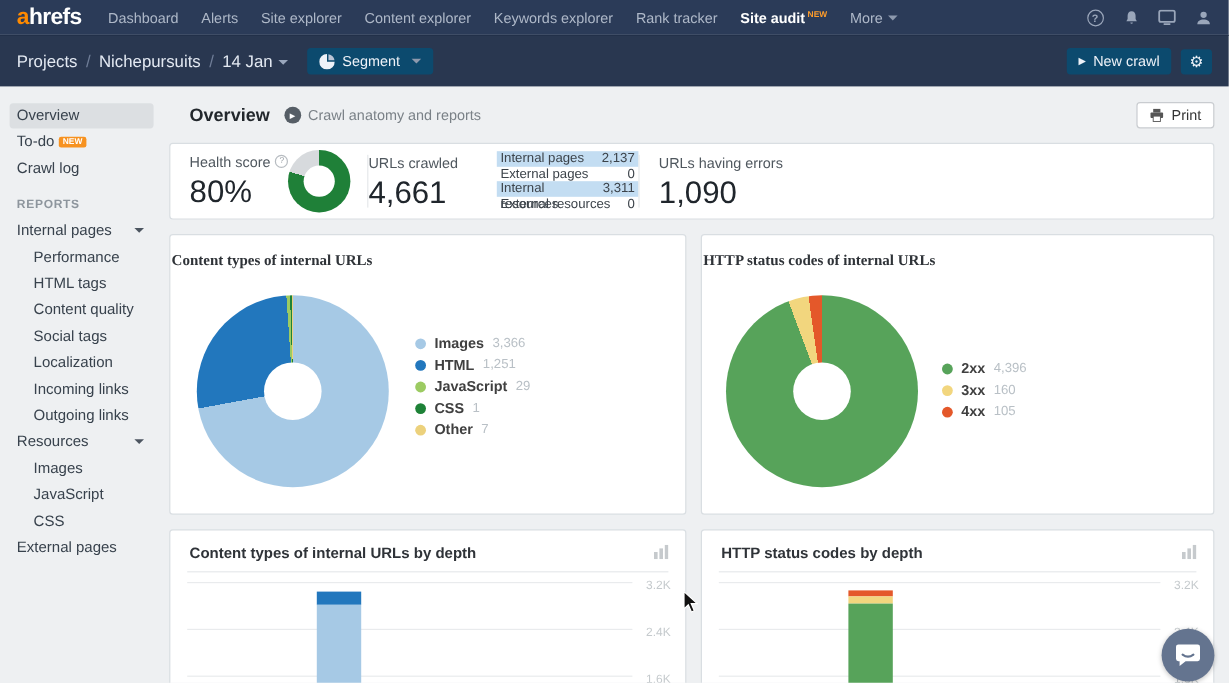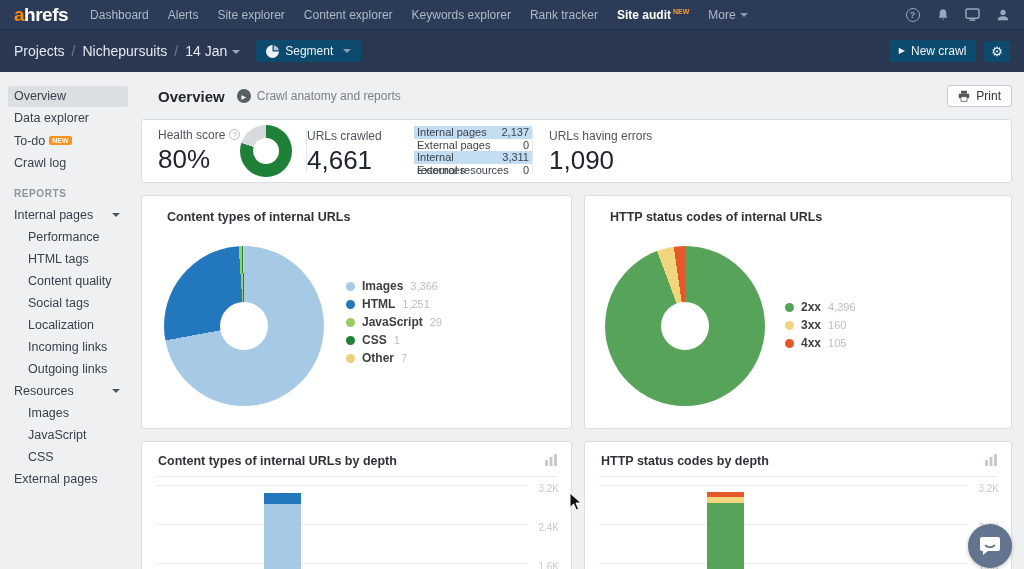--- a/index.html
+++ b/index.html
@@ -64,21 +64,21 @@
 
   .donut { border-radius:50%; position:relative; }
   .donut .hole { position:absolute; background:#fff; border-radius:50%; left:50%; top:50%; transform:translate(-50%,-50%); }
   .donut-small { width:52px; height:52px; }
   .donut-small .hole { width:26px; height:26px; }
   .donut-big { width:160px; height:160px; }
   .donut-big .hole { width:48px; height:48px; }
 
   .row2 { display:flex; gap:12px; margin-top:12px; }
   .pie-card { height:234px; }
-  .pie-card .card-title { position:absolute; left:25px; top:14px; }
+  .pie-card .card-title { position:absolute; left:1px; top:14px;font-family:Liberation Serif, serif; }
   .pie-card .pie-wrap { position:absolute; left:22px; top:50px; }
   .pie-card.right .pie-wrap { left:20px; }
   .legend { position:absolute; left:204px; display:flex; flex-direction:column; gap:6px; }
   .pie-card.right .legend { left:200px; }
   .legend-row { display:flex; align-items:center; gap:7px; font-size:12px; cursor:pointer; height:12px; }
   .legend-dot { width:9px; height:9px; border-radius:50%; flex:none; }
   .legend-label { font-weight:bold; color:#404040; }
   .legend-value { font-size:11px; color:#b9c0c6; }
   .card-l { width:431px; flex:none; }
   .card-r { width:428px; flex:none; }
@@ -154,21 +154,20 @@
     <button class="slate-btn gear-btn">
         <span>⚙</span>
       </button>
   </div>
 </div>
 
 <div class="layout">
 
   <div class="sidebar">
     <div class="side-item active">Overview</div>
-    <div class="side-item">Data explorer</div>
     <div class="side-item"><span>To-do</span><span class="side-badge">NEW</span></div>
     <div class="side-item">Crawl log</div>
     <div class="side-header">REPORTS</div>
     <div class="side-item"><span>Internal pages</span><span class="caret-dark"></span></div>
     <div class="side-item sub">Performance</div>
     <div class="side-item sub">HTML tags</div>
     <div class="side-item sub">Content quality</div>
     <div class="side-item sub">Social tags</div>
     <div class="side-item sub">Localization</div>
     <div class="side-item sub">Incoming links</div>

